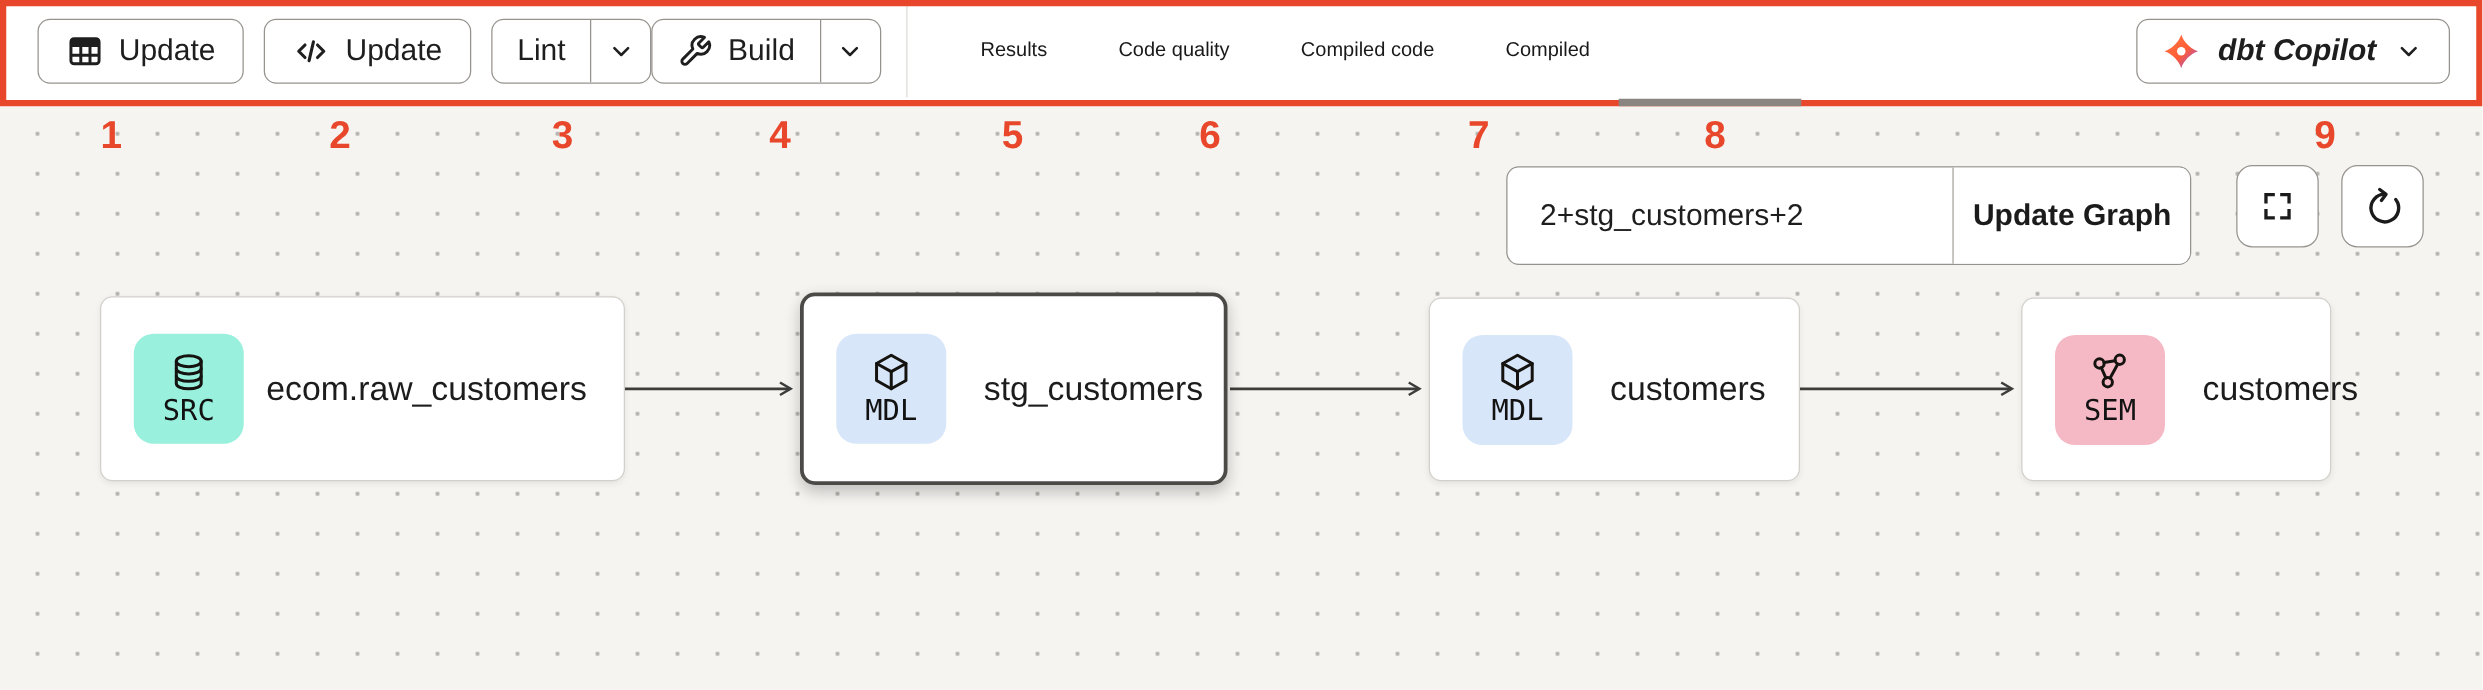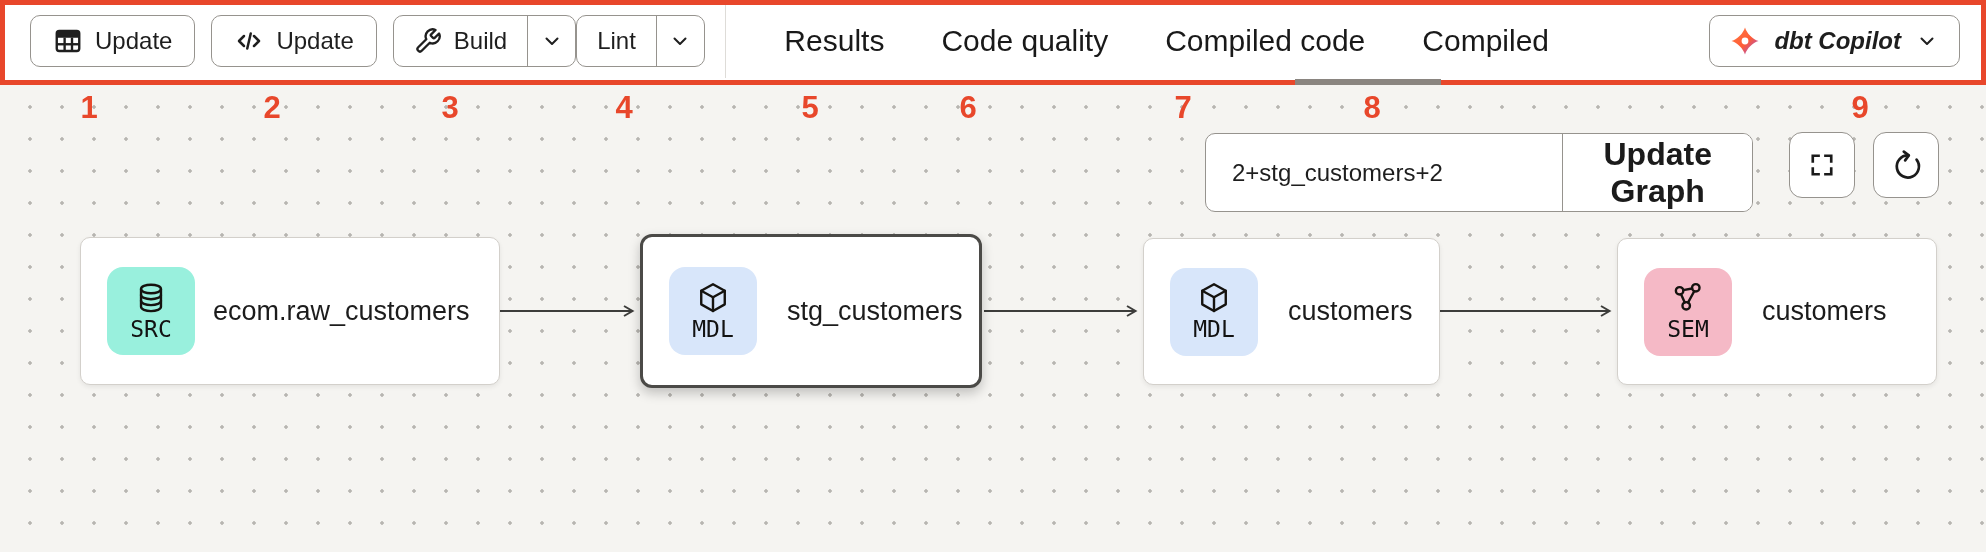--- a/index.html
+++ b/index.html
@@ -27,42 +27,42 @@
   .tb-btn + .tb-btn, .split + .tb-btn, .tb-btn + .split { margin-left:16px; }
   .split { height:52px; border:1.5px solid #96938e; border-radius:10px; background:#fff;
     display:inline-flex; align-items:stretch; overflow:hidden; }
   .split .seg { display:inline-flex; align-items:center; gap:12px; padding:0 20px;
     font-size:24px; font-weight:500; color:#1e1e1e; cursor:pointer; }
   .split .chev-seg { display:inline-flex; align-items:center; justify-content:center;
     width:48px; border-left:1.5px solid #96938e; cursor:pointer; }
   .vdivider { width:1.5px; height:74px; background:#dedcd8; margin-left:20px; }
 
   .tabs { display:flex; align-items:center; gap:57px; margin-left:58px; }
-  .tab { font-size:30px; font-weight:500; color:#191919; cursor:pointer; white-space:nowrap; }
+  .tab { font-size:16px; font-weight:500; color:#191919; cursor:pointer; white-space:nowrap; }
 
   .copilot { margin-left:auto; }
   .copilot .tb-btn { gap:14px; padding:0 20px; font-weight:600;font-style:italic; }
 
   icon, .ic { display:inline-flex; }
   svg { display:block; }
 
   
   .num { position:absolute; top:90px; transform:translateX(-50%); color:#e8472b;
     font-size:31px; font-weight:700; z-index:25; }
 
   
   .selector { position:absolute; left:1205px; top:133px; width:548px; height:79px;
     background:#fff; border:1.5px solid #96938e; border-radius:10px;
     display:flex; align-items:stretch; overflow:hidden; z-index:5; }
   .sel-input { flex:1; border:none; outline:none; background:transparent;
     font-family:"Liberation Sans","DejaVu Sans",sans-serif;
     font-size:24px; color:#1e1e1e; padding:0 20px 0 26px; }
   .sel-divider { width:1.5px; background:#96938e; }
   .sel-btn { width:200px; display:flex; align-items:center; justify-content:center;
-    font-size:32px; font-weight:600; color:#1b1b1b; background:#fff; border:none; cursor:pointer; }
+    font-size:24px; font-weight:600; color:#1b1b1b; background:#fff; border:none; cursor:pointer; }
   .icon-btn { position:absolute; top:132px; width:66px; height:66px; background:#fff;
     border:1.5px solid #96938e; border-radius:13px; display:flex; align-items:center;
     justify-content:center; cursor:pointer; z-index:5; }
 
   
   .edges { position:absolute; left:0; top:0; width:1986px; height:552px; z-index:2; pointer-events:none; }
   .node { position:absolute; background:#fff; border:1.5px solid #d3d0cb; border-radius:10px;
     box-shadow:0 2px 5px rgba(0,0,0,0.07); display:flex; align-items:center;
     padding-left:26px; gap:30px; z-index:3; cursor:pointer; }
   .node.selected { border:3px solid #4b4a47; border-radius:12px;
@@ -126,21 +126,21 @@
           <path d="M15 3.5 L24.8 9 V20.3 L15 25.8 L5.2 20.3 V9 Z"></path>
           <path d="M5.2 9 L15 14.4 L24.8 9"></path>
           <path d="M15 14.4 V25.8"></path>
         </svg>
       </span>
       <span class="badge-label">MDL</span>
     </div>
     <span class="node-title">customers</span>
   </div>
 
-  <div class="node" style="left:1617px; top:238px; width:320px; height:147px;">
+  <div class="node" style="left:1617px; top:238px; width:248px; height:147px;">
     <div class="badge" style="background-color: rgb(245, 185, 198);">
       <span class="ic">
         <svg width="36" height="36" viewBox="0 0 30 30" fill="none" stroke="#15130f" stroke-width="2" stroke-linecap="round">
           <circle cx="8" cy="9" r="3.1"></circle>
           <circle cx="21.5" cy="6.5" r="3.1"></circle>
           <circle cx="13.5" cy="21.5" r="3.1"></circle>
           <path d="M11 8.4 L18.4 7.1"></path>
           <path d="M9.2 11.8 L12.3 18.7"></path>
           <path d="M15 18.8 L20.2 9.4"></path>
         </svg>
@@ -195,39 +195,39 @@
           <path d="M8 8 L4 12 L8 16"></path>
           <path d="M16 8 L20 12 L16 16"></path>
           <path d="M13.4 6 L10.6 18"></path>
         </svg>
       </span>
       <span>Update</span>
     </button>
 
     <div class="split">
       <span class="seg">
+        <span>Lint</span>
+      </span>
+      <span class="chev-seg">
+        <span class="ic">
+          <svg width="24" height="24" viewBox="0 0 24 24" fill="none" stroke="#1f1f1f" stroke-width="2" stroke-linecap="round" stroke-linejoin="round">
+              <path d="M6.5 9.5 L12 15 L17.5 9.5"></path>
+            </svg>
+        </span>
+      </span>
+    </div>
+
+    <div class="split">
+      <span class="seg">
         <span class="ic">
           <svg width="28" height="28" viewBox="0 0 24 24" fill="none" stroke="#1f1f1f" stroke-width="2" stroke-linecap="round" stroke-linejoin="round">
             <path d="M14.7 6.3a1 1 0 0 0 0 1.4l1.6 1.6a1 1 0 0 0 1.4 0l3.77-3.77a6 6 0 0 1-7.94 7.94l-6.91 6.91a2.12 2.12 0 0 1-3-3l6.91-6.91a6 6 0 0 1 7.94-7.94l-3.76 3.76z"></path>
           </svg>
         </span>
         <span>Build</span>
-      </span>
-      <span class="chev-seg">
-        <span class="ic">
-          <svg width="24" height="24" viewBox="0 0 24 24" fill="none" stroke="#1f1f1f" stroke-width="2" stroke-linecap="round" stroke-linejoin="round">
-              <path d="M6.5 9.5 L12 15 L17.5 9.5"></path>
-            </svg>
-        </span>
-      </span>
-    </div>
-
-    <div class="split">
-      <span class="seg">
-        <span>Lint</span>
       </span>
       <span class="chev-seg">
         <span class="ic">
           <svg width="24" height="24" viewBox="0 0 24 24" fill="none" stroke="#1f1f1f" stroke-width="2" stroke-linecap="round" stroke-linejoin="round">
               <path d="M6.5 9.5 L12 15 L17.5 9.5"></path>
             </svg>
         </span>
       </span>
     </div>
 

